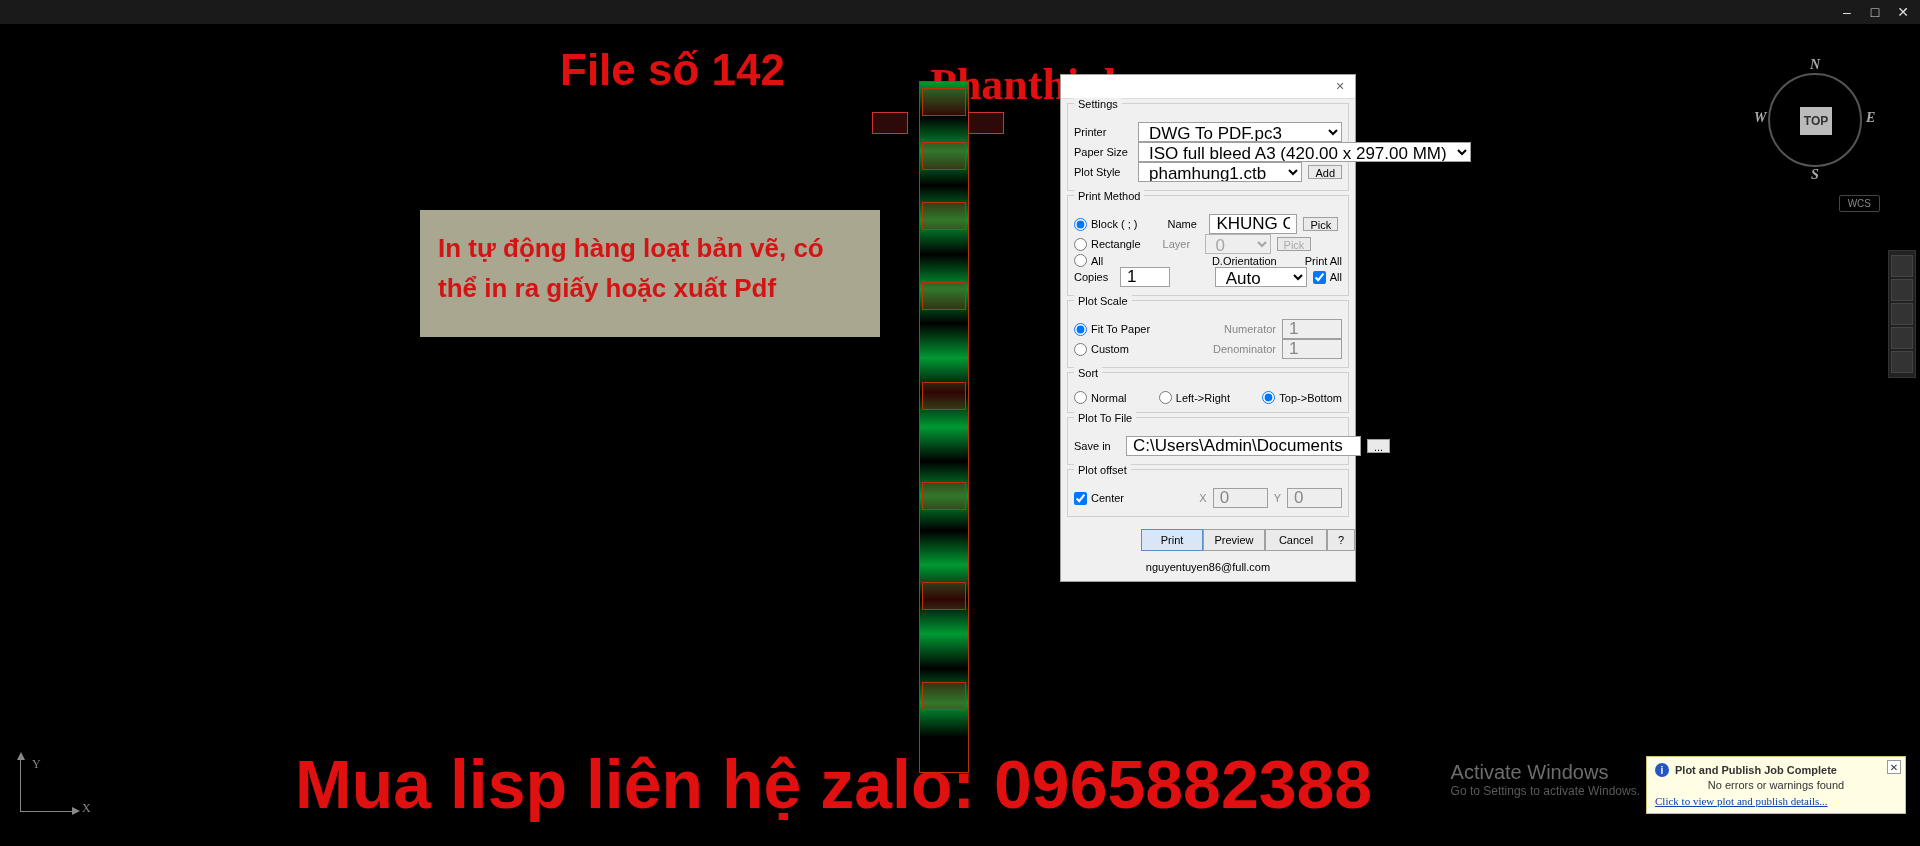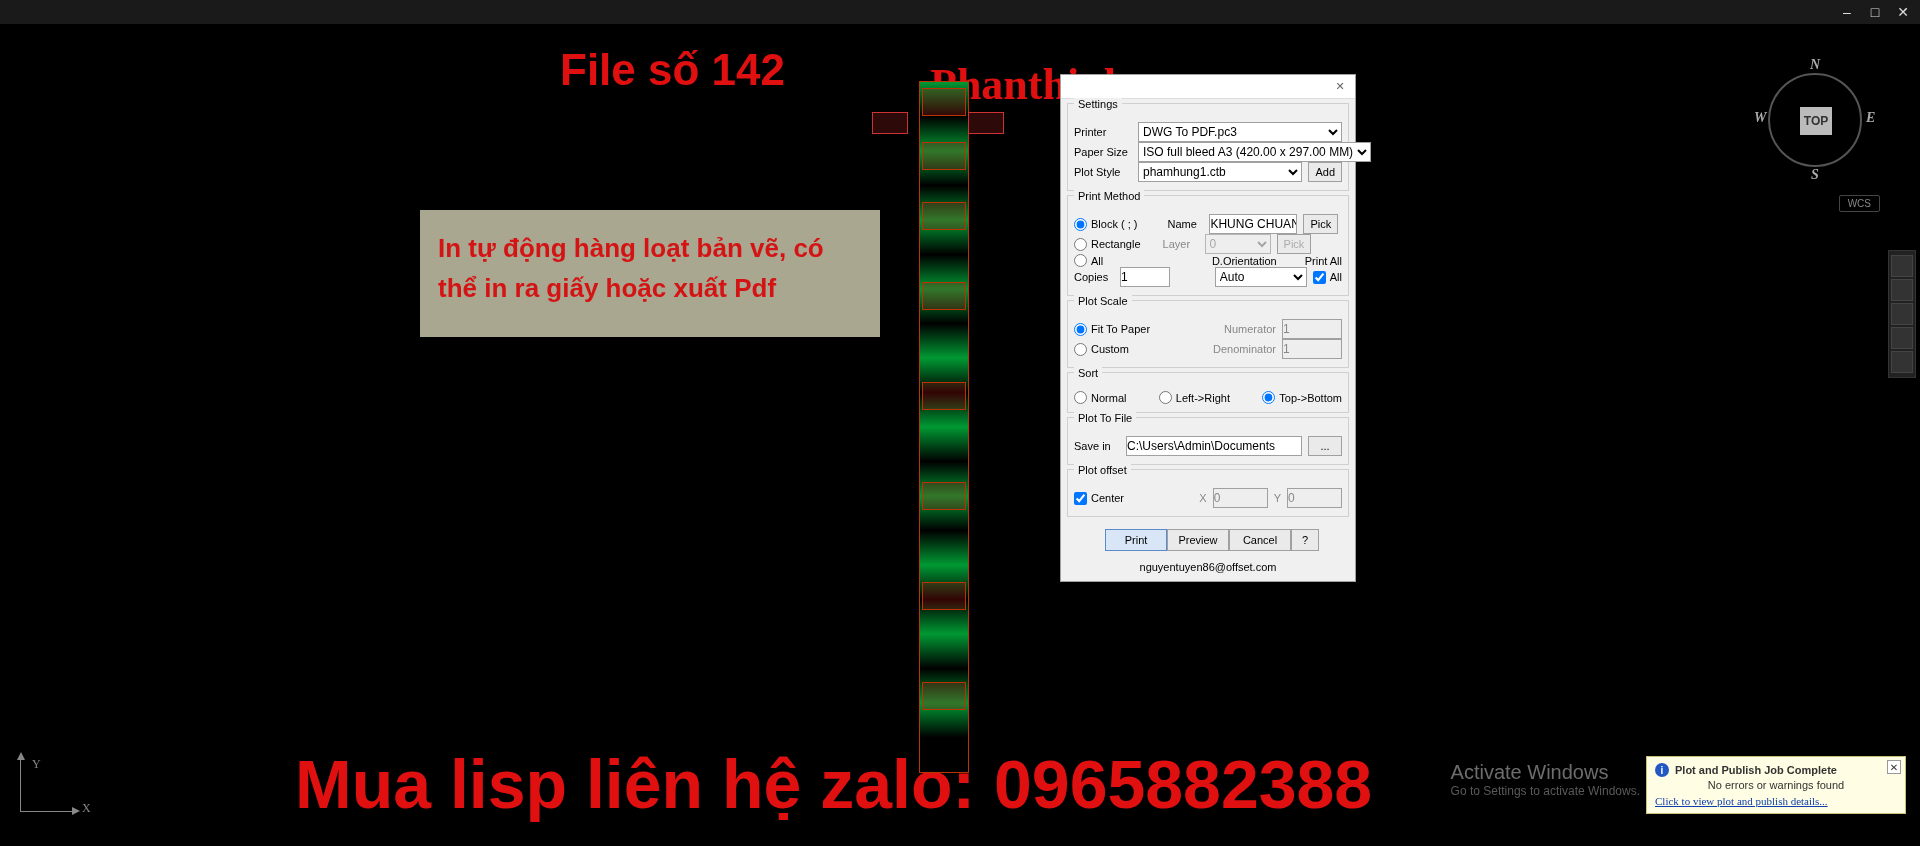--- a/index.html
+++ b/index.html
@@ -111,37 +111,37 @@
   display: inline-block;
   margin-bottom:-6px;
 }
 .row { display:flex; align-items:center; gap:6px; margin: 0 0; }
 .row label.fld { width: 58px; flex-shrink:0; }
 .row label.fld2 { width: 72px; flex-shrink:0; text-align:right; }
 select, input[type=text] {
   border: 1px solid #a0a0a0;
   background:#fff;
   height: 20px;
-  font-size: 12px;
-  padding: 0 0;
+  font-size: 17px;
+  padding: 0 6px;
 }
 select:disabled, input:disabled { background:#eee; color:#888; }
 .btn {
   height: 22px;
   padding: 0 10px;
   border: 1px solid #a0a0a0;
   background: #eaeaea;
   font-size: 11px;
   cursor:pointer;
 }
 .btn.primary { background:#d8e6f7; border-color:#5c8cc8; }
-.btn.small { padding: 1px 6px; height:20px; }
+.btn.small { padding: 1px 6px; height:14px; }
 .radio-label { display:inline-flex; align-items:center; gap:4px; }
 .checkbox-label { display:inline-flex; align-items:center; gap:4px; }
-.dialog-buttons { display:flex; gap:0; justify-content:flex-start; padding:8px 0 6px;margin-left:44px; }
+.dialog-buttons { display:flex; gap:0; justify-content:flex-end; padding:8px 0 6px;margin-left:44px; }
 .dialog-footer { text-align:center; font-size:11px; padding:4px 0 8px; }
 
 
 .viewcube {
   position:absolute;
   right: 40px; top: 55px;
   width: 130px; height: 130px;
   pointer-events:none;
 }
 .vc-ring { position:absolute; left:18px; top:18px; width:94px; height:94px; border:2px solid #555; border-radius:50%; }
@@ -355,21 +355,21 @@
       <input type="text" disabled="" style="width: 55px;" value="0">
     </div>
   </div>
 
   <div class="dialog-buttons">
     <button class="btn primary" style="width:62px">Print</button>
     <button class="btn" style="width:62px">Preview</button>
     <button class="btn" style="width:62px">Cancel</button>
     <button class="btn" style="width:28px">?</button>
   </div>
-  <div class="dialog-footer">nguyentuyen86@offset.com</div>
+  <div class="dialog-footer">nguyentuyen86@full.com</div>
 </div>
 
 <div class="viewcube">
   <div class="vc-ring"></div>
   <div class="vc-face">TOP</div>
   <div class="vc-dir vc-n">N</div>
   <div class="vc-dir vc-s">S</div>
   <div class="vc-dir vc-e">E</div>
   <div class="vc-dir vc-w">W</div>
 </div>

